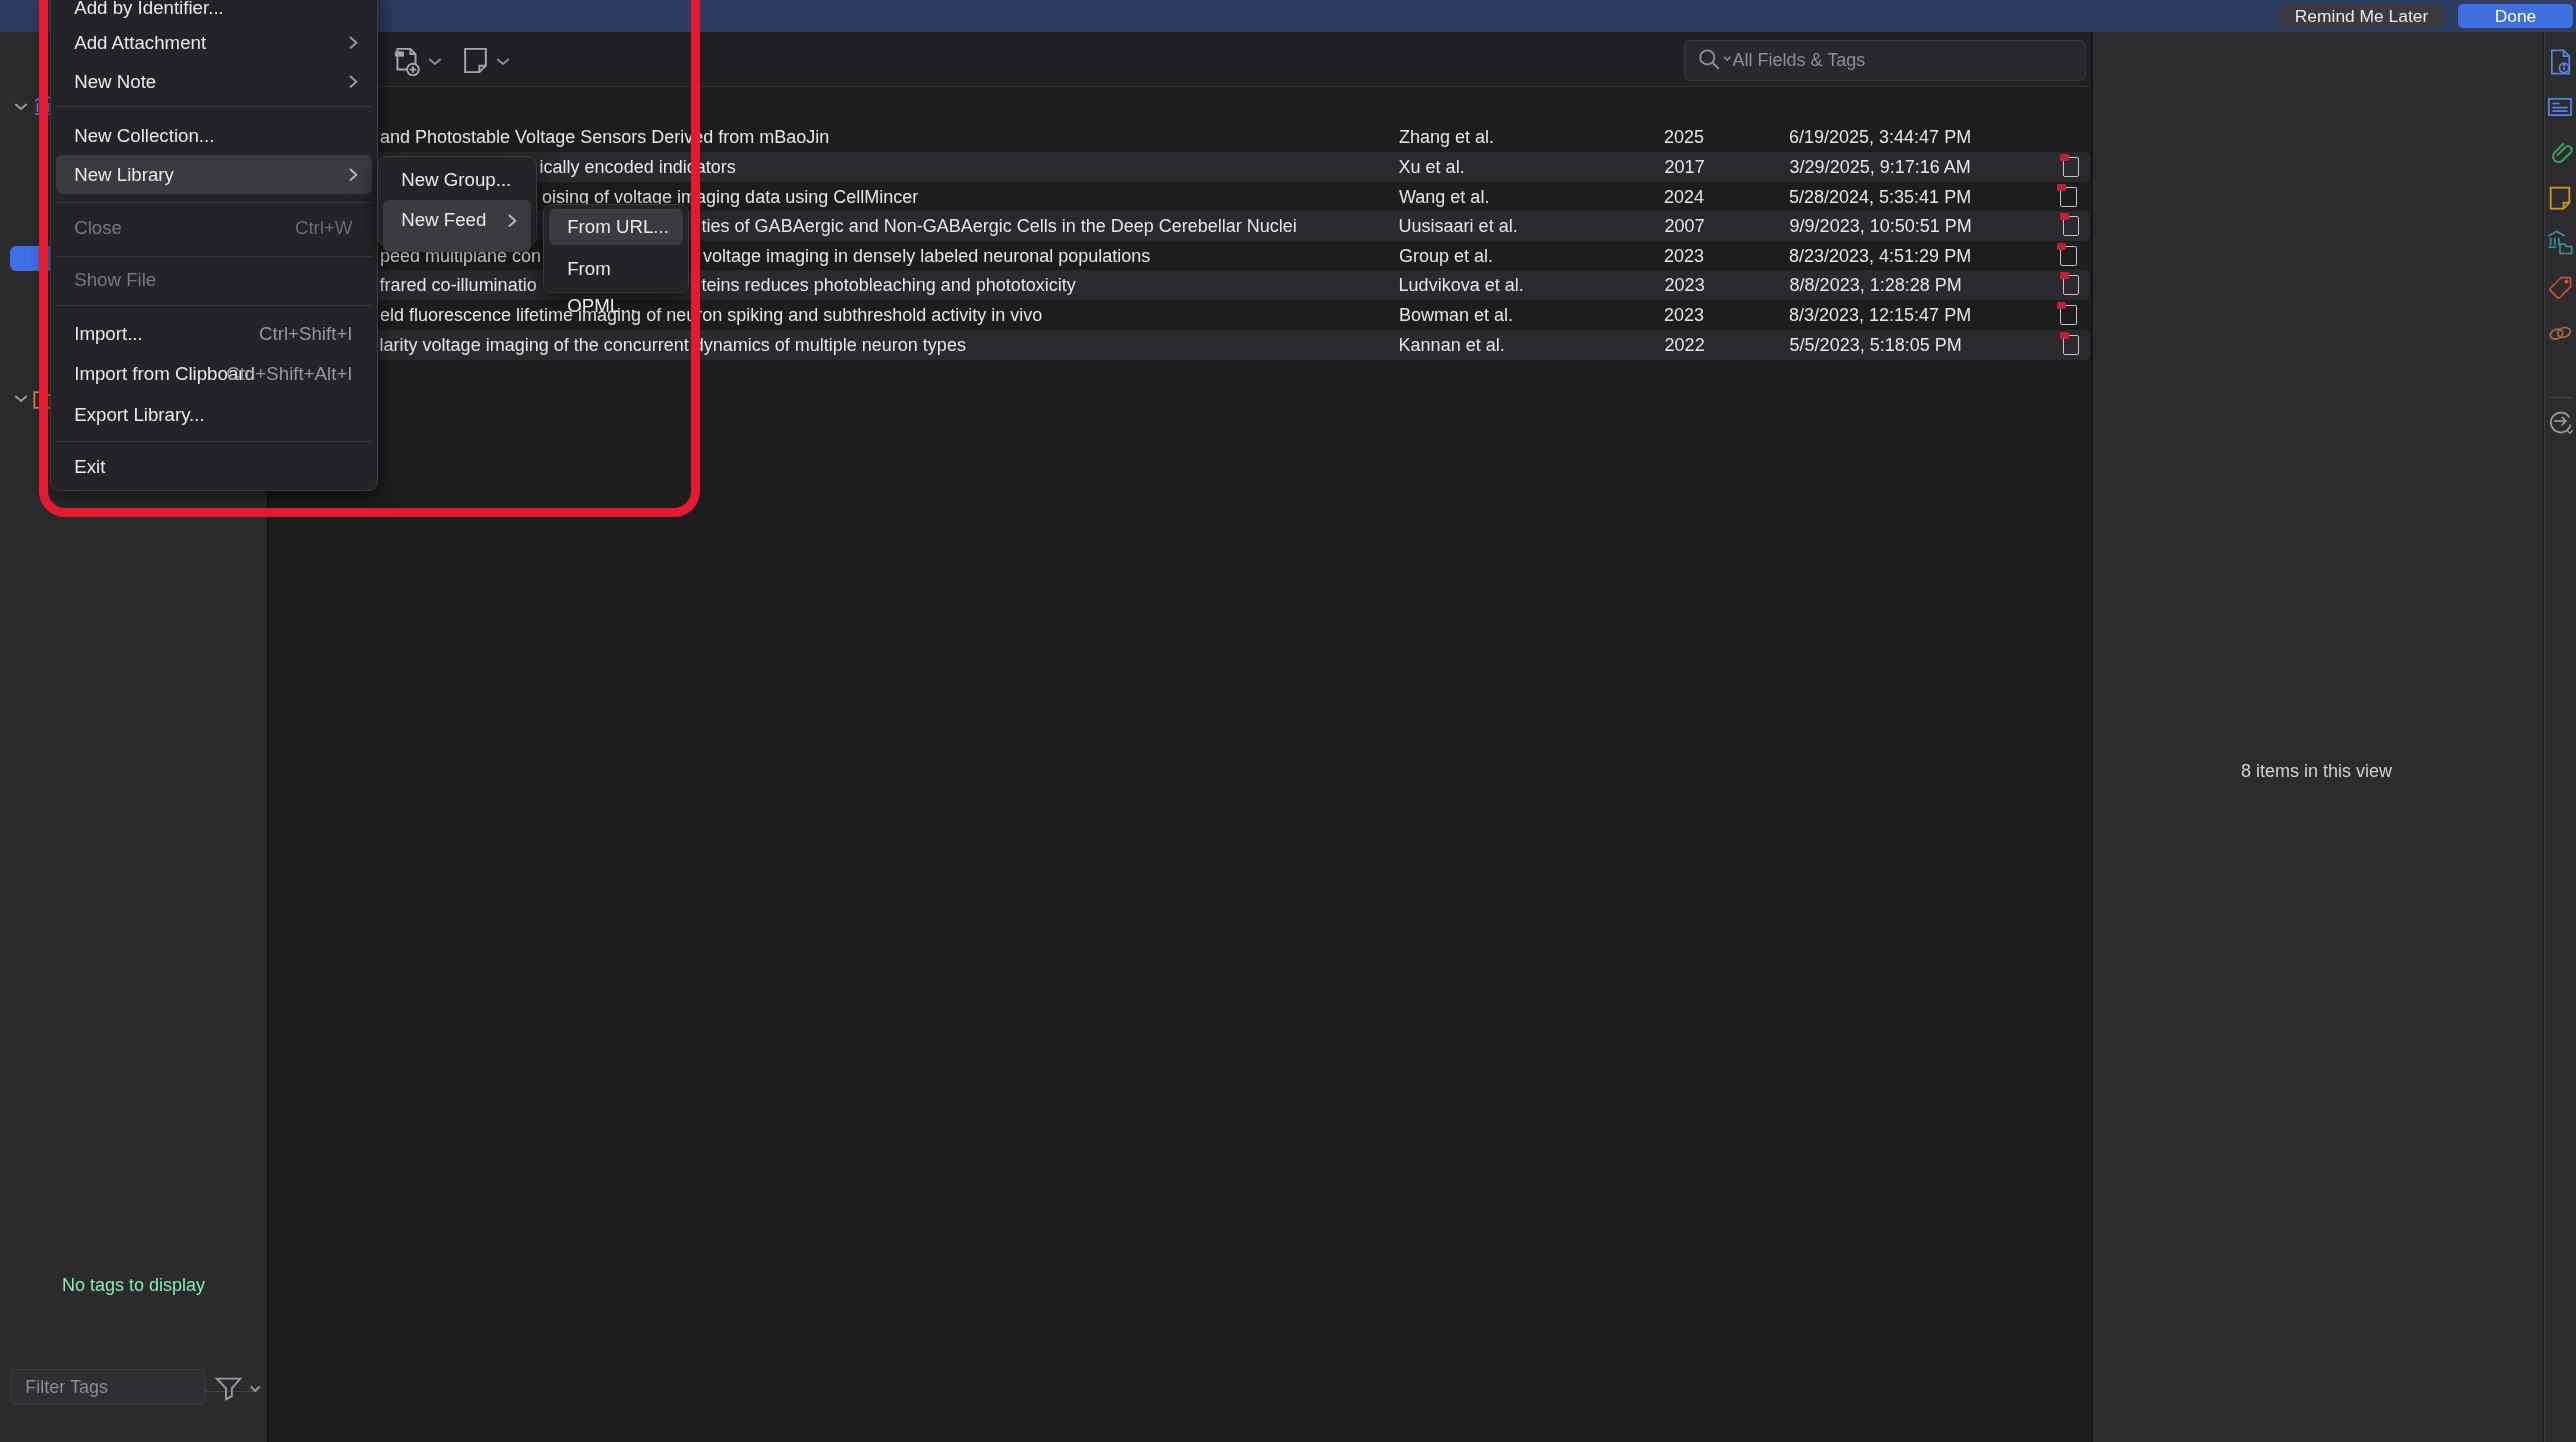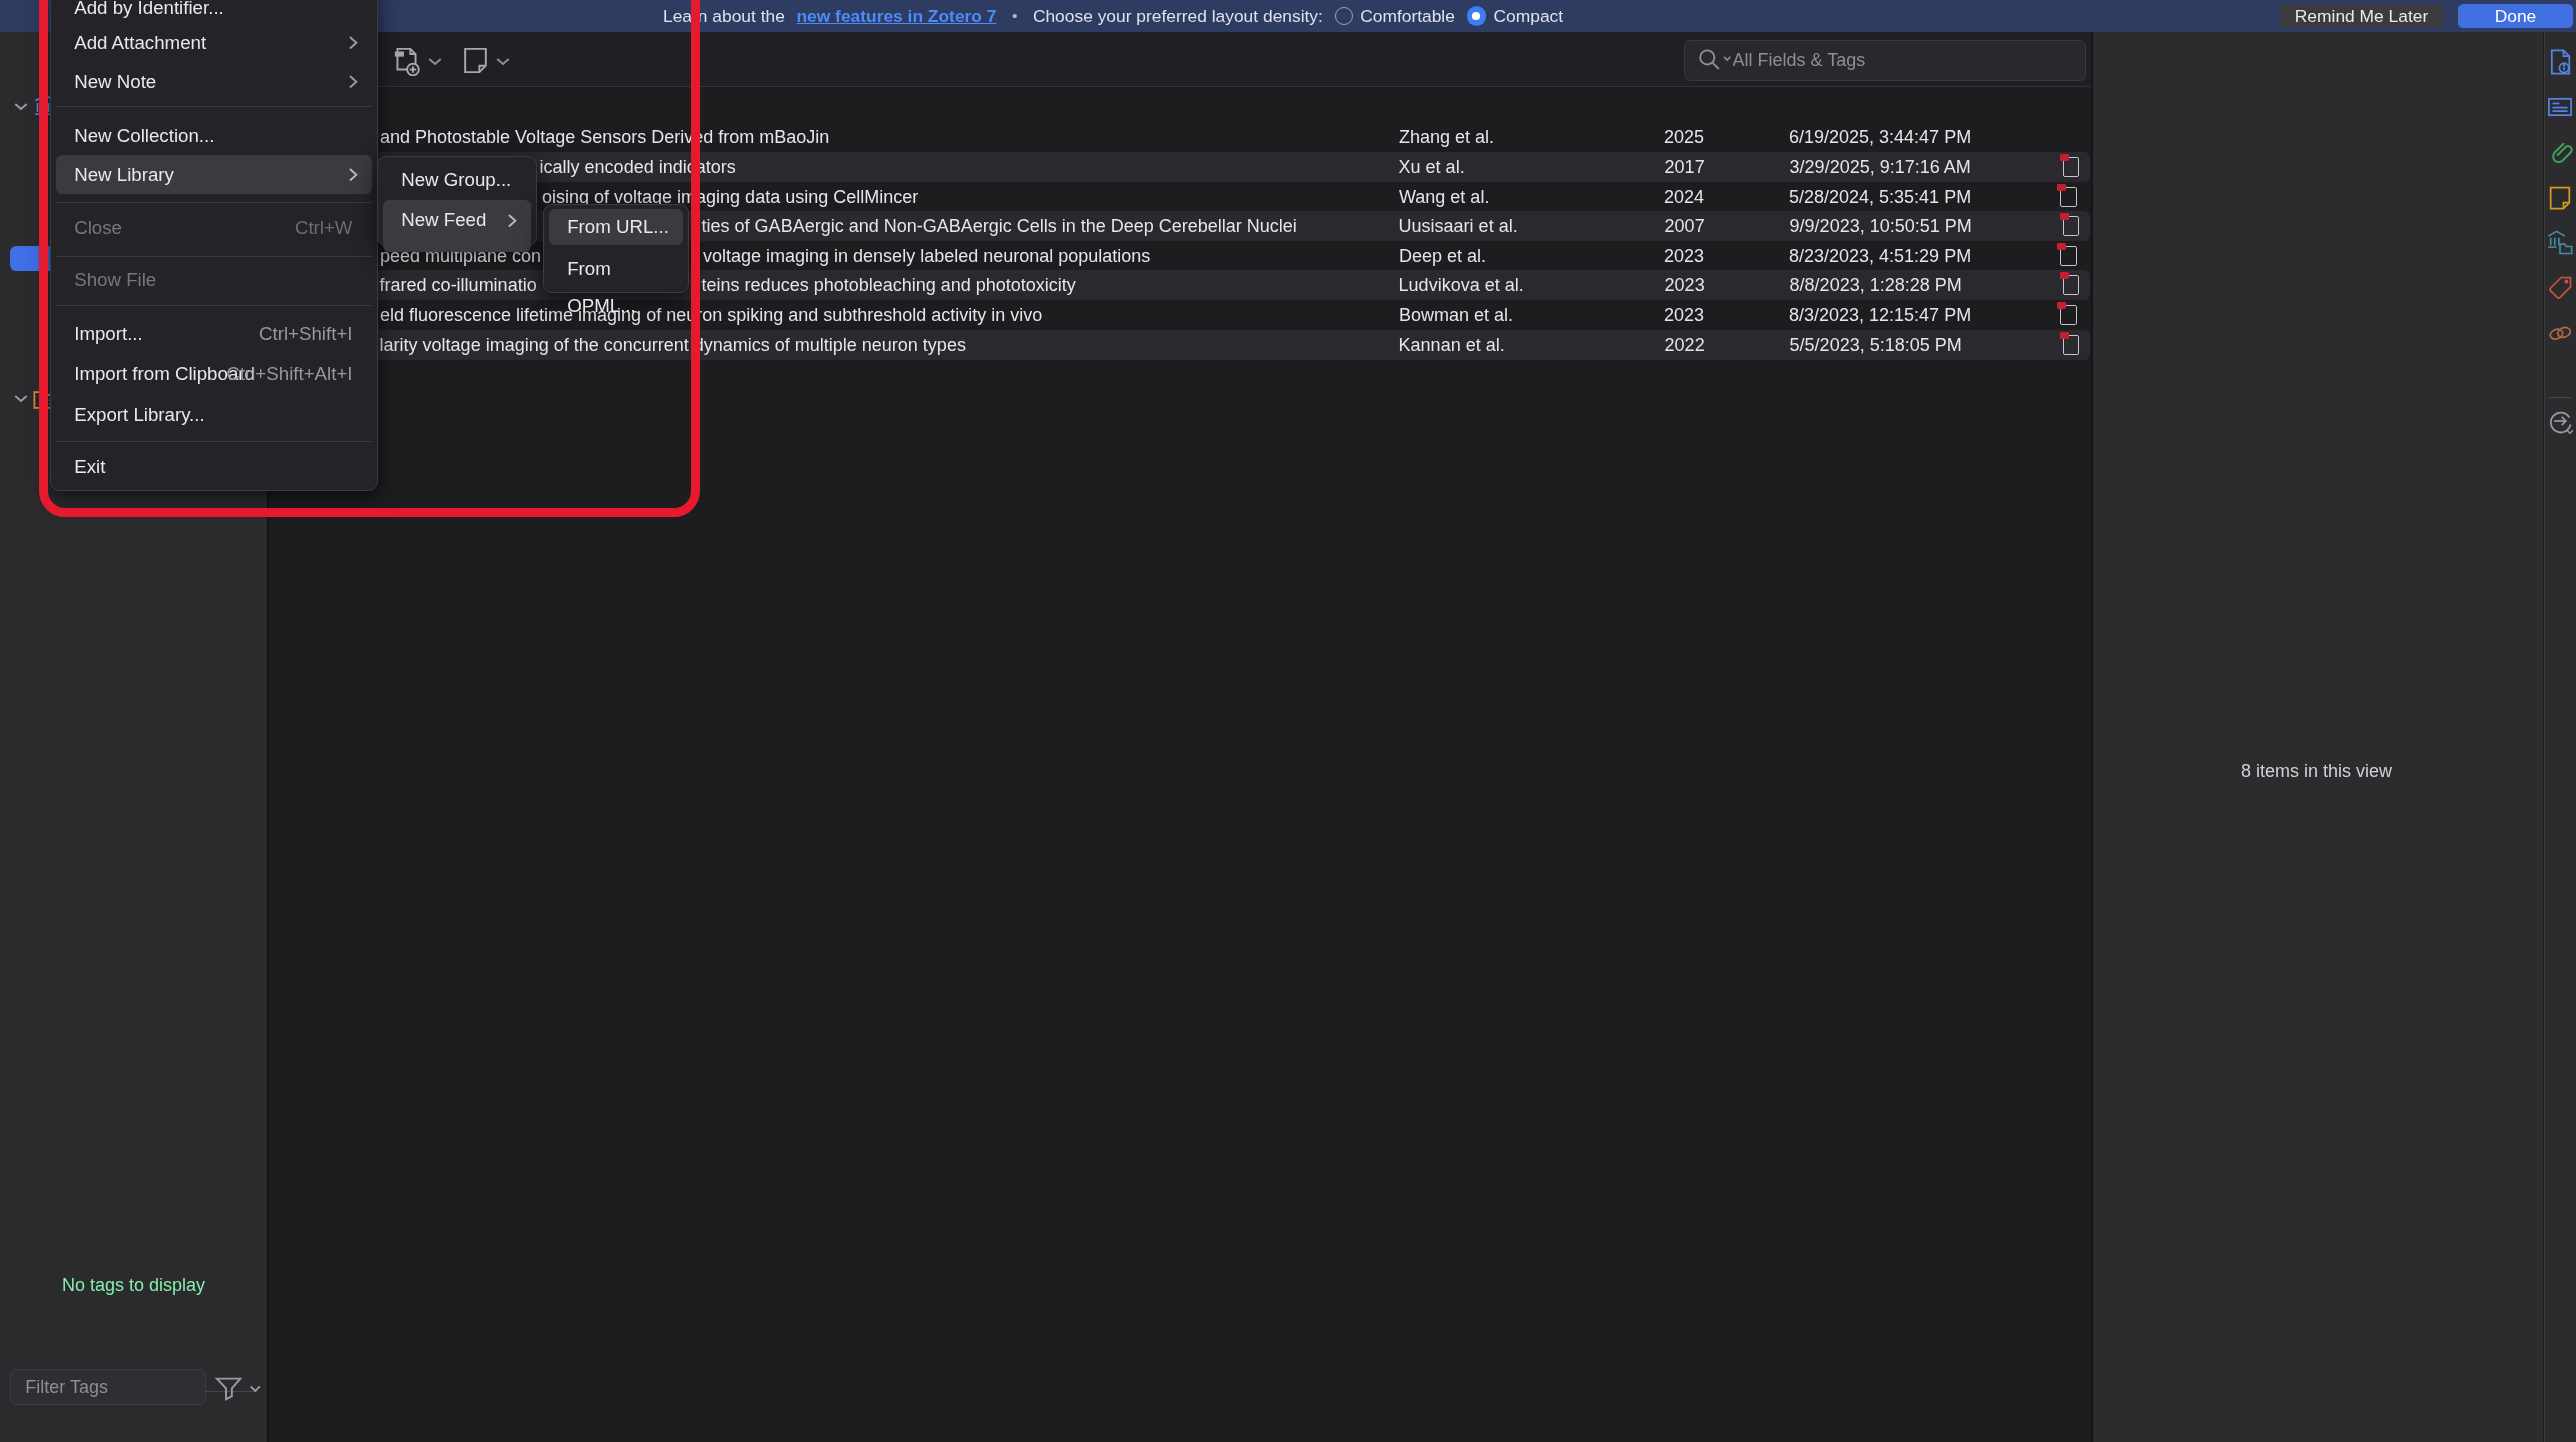--- a/index.html
+++ b/index.html
@@ -190,21 +190,21 @@
       <span class="year">2007</span>
       <span class="date">9/9/2023, 10:50:51 PM</span>
       <span class="attach-ic">
           <span class="page"></span>
           <span class="badge"></span>
         </span>
     </div>
     <div class="row" style="top:120px">
       <span class="frag" style="left:112px">peed multiplane con</span>
       <span class="frag" style="left:435px">voltage imaging in densely labeled neuronal populations</span>
-      <span class="creator">Deep et al.</span>
+      <span class="creator">Group et al.</span>
       <span class="year">2023</span>
       <span class="date">8/23/2023, 4:51:29 PM</span>
       <span class="attach-ic">
           <span class="page"></span>
           <span class="badge"></span>
         </span>
     </div>
     <div class="row light" style="top:149px">
       <span class="frag" style="left:109px">frared co-illuminatio</span>
       <span class="frag" style="left:431px">teins reduces photobleaching and phototoxicity</span>
@@ -296,34 +296,20 @@
       <g fill="none" stroke="#9a9aa0" stroke-width="3">
           <path d="M40 18 a17 17 0 1 0 2 12"></path>
           <line x1="14" y1="24" x2="34" y2="24"></line>
           <polyline points="27,17 34,24 27,31"></polyline>
           <polyline points="36,40 41,45 46,40" stroke-width="2.5"></polyline>
         </g>
     </svg>
   </div>
 
   <div class="notif-bar">
-    <div class="notif-inner">
-      <span>Learn about the</span>
-      <span class="notif-link">new features in Zotero 7</span>
-      <span class="notif-bullet">•</span>
-      <span>Choose your preferred layout density:</span>
-      <span class="radio-opt">
-        <span class="radio"></span>
-        <span>Comfortable</span>
-      </span>
-      <span class="radio-opt">
-        <span class="radio selected"></span>
-        <span>Compact</span>
-      </span>
-    </div>
     <div class="btn btn-remind">Remind Me Later</div>
     <div class="btn btn-done">Done</div>
   </div>
 
   <div class="menu-panel" id="file-menu">
     <div class="mi" style="top:5.2px"><span>Add by Identifier...</span></div>
     <div class="mi" style="top:40px"><span>Add Attachment</span>
       <svg class="chev" viewBox="0 0 16 24">
           <polyline points="3,3 13,12 3,21" fill="none" stroke="#9a9aa0" stroke-width="3"></polyline>
         </svg></div>

